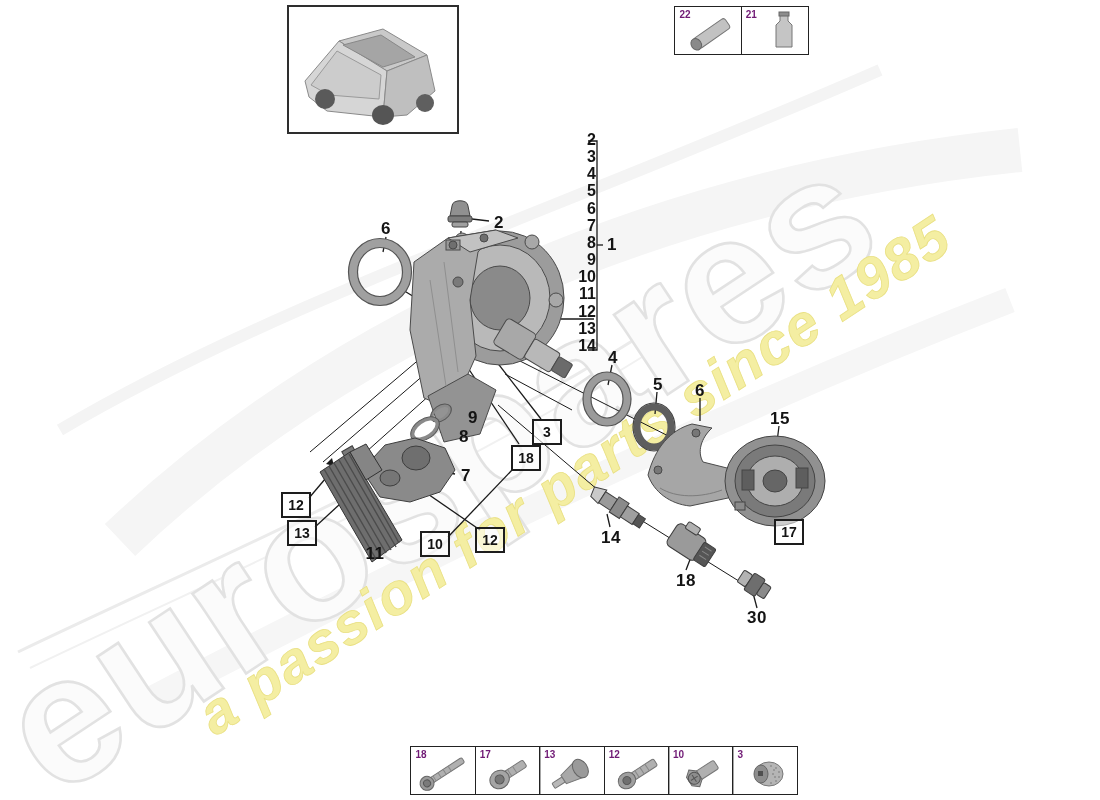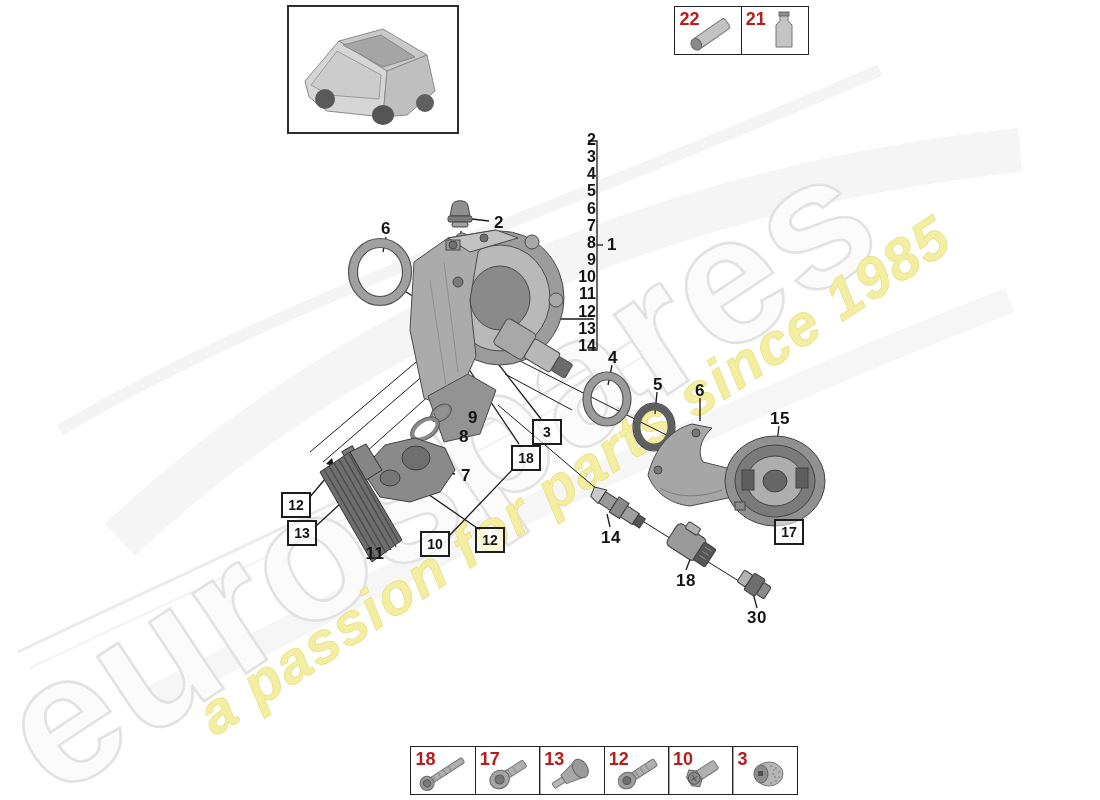--- a/index.html
+++ b/index.html
@@ -26,21 +26,21 @@
     align-items:flex-end;
   }
   .refcol span{font-weight:bold;font-size:16px;color:#141414;line-height:1;}
   .framebox{position:absolute;border:2px solid #2e2e2e;background:transparent;}
   .cellrow{position:absolute;display:flex;}
   .cell{
     position:relative;border:1.6px solid #222;margin-left:-1.6px;
     width:64px;height:47px;background:rgba(255,255,255,.6);
   }
   .cell .tag{
-    position:absolute;left:4px;top:2px;font-weight:bold;font-size:18px;color:#b91c1c;
+    position:absolute;left:4px;top:2px;font-weight:bold;font-size:10px;color:#701a75;
   }
   .cell svg{position:absolute;inset:0;}
 </style>
 </head>
 <body>
 
 <div id="stage">
 
   
   <svg width="1100" height="800" viewBox="0 0 1100 800">

